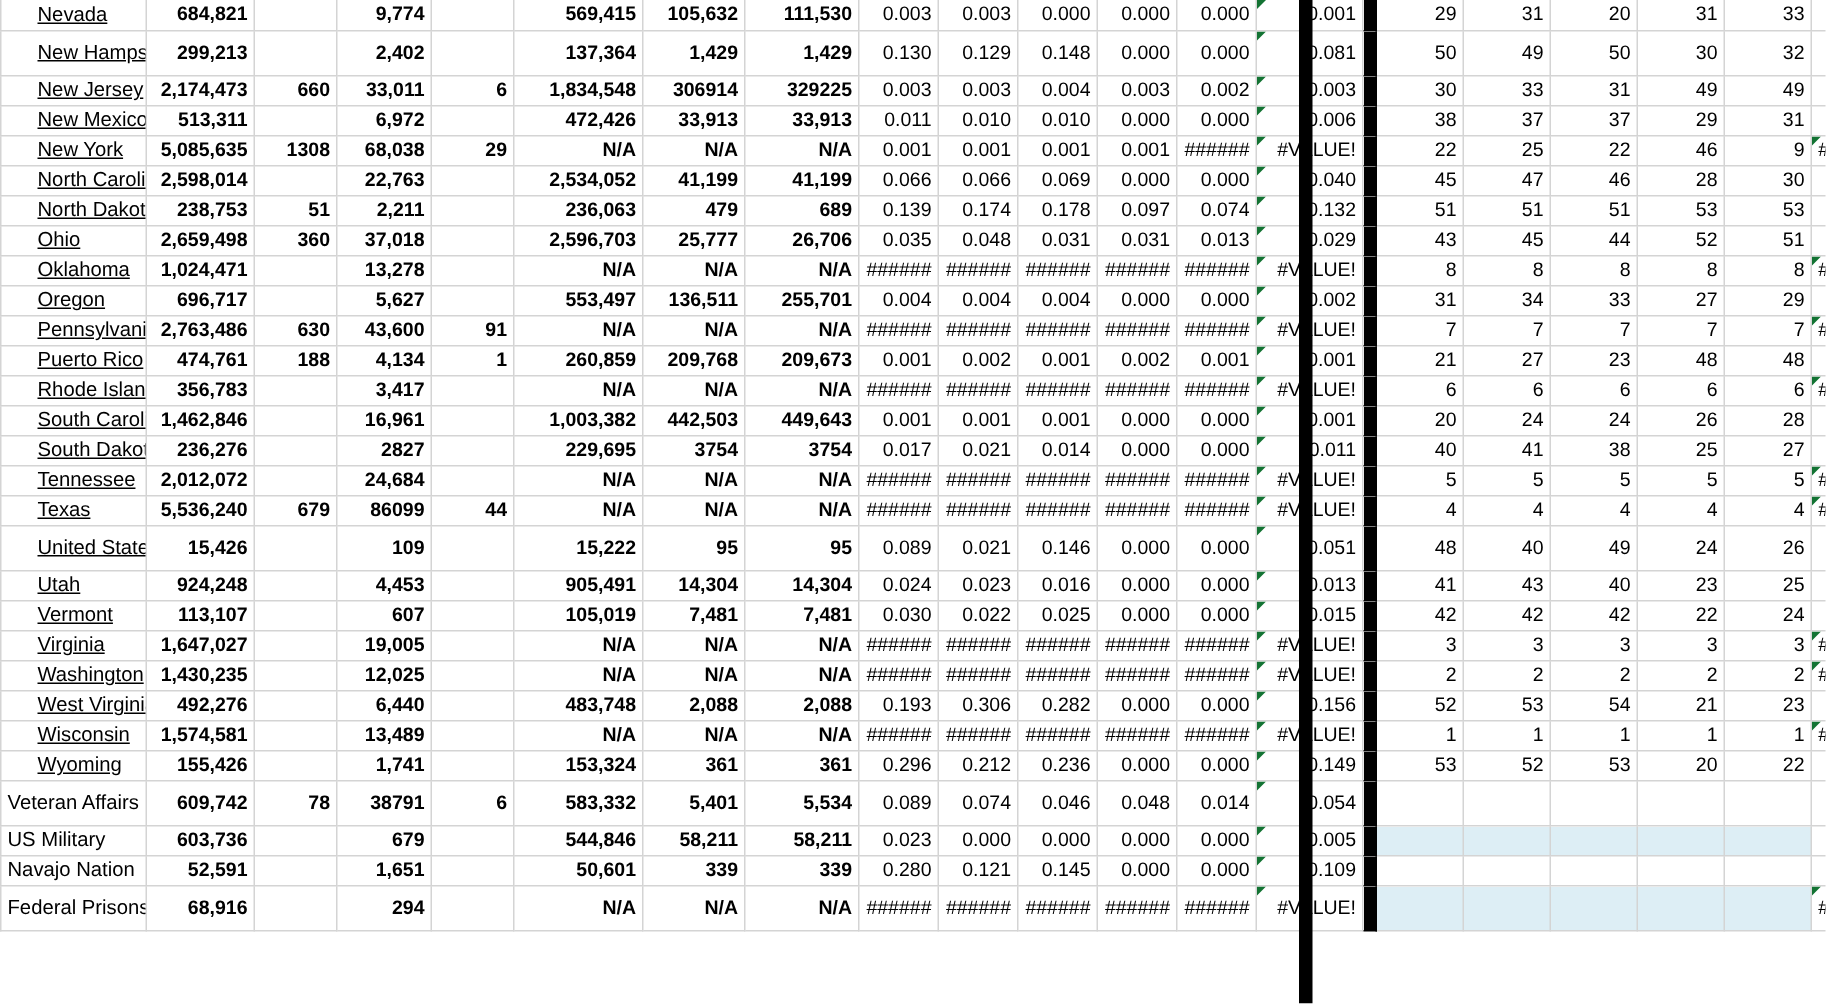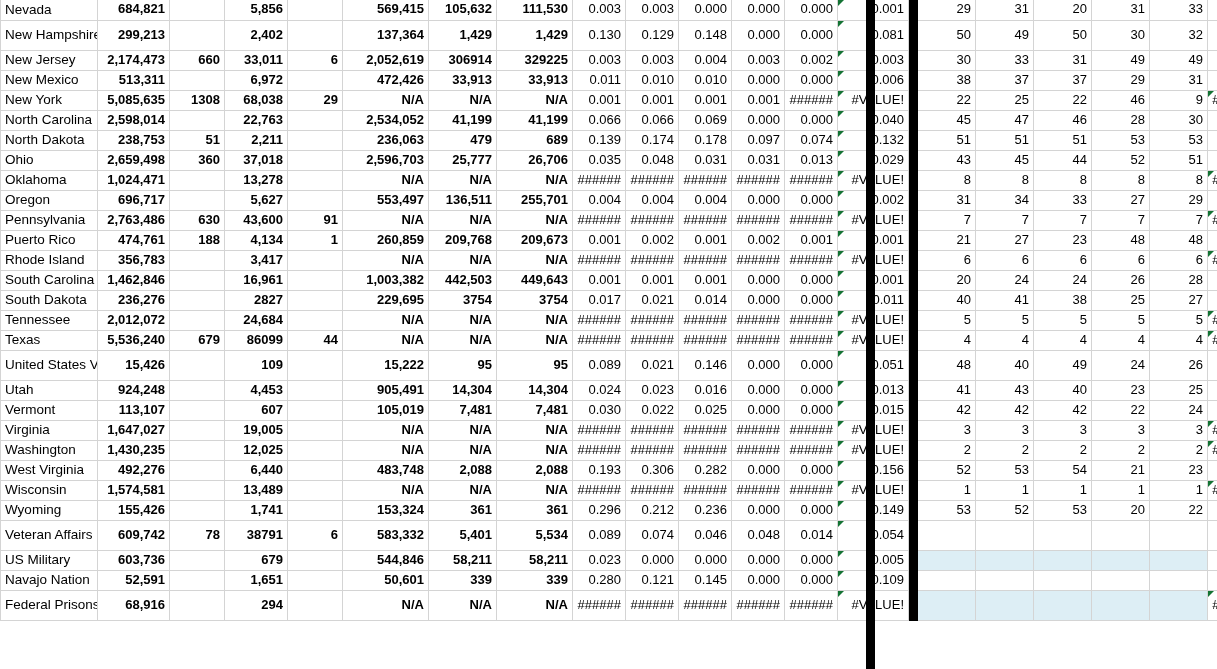--- a/index.html
+++ b/index.html
@@ -40,21 +40,23 @@
   
   td.label {
     text-align: left;
     font-size: 13.5px;
     white-space: normal;
     word-break: break-word;
     line-height: 1.12;
     padding-left: 2px;
   }
   td.label .lk {
+    text-decoration: underline;
     text-underline-offset: 1px;
+    margin-left: 20px;
   }
   td.num {
     text-align: right;
     font-weight: bold;
   }
   td.dec {
     text-align: right;
     font-weight: normal;
   }
   td.rank {
@@ -116,21 +118,21 @@
         <col style="width: 58px;">
         <col style="width: 58px;">
         <col style="width: 58px;">
         <col style="width: 62px;">
       </colgroup>
     <tbody id="tbody">
         <tr>
           <td class="label c0"><span class="lk">Nevada</span></td>
           <td class="num">684,821</td>
           <td class="num"></td>
-          <td class="num">5,856</td>
+          <td class="num">9,774</td>
           <td class="num"></td>
           <td class="num">569,415</td>
           <td class="num">105,632</td>
           <td class="num">111,530</td>
           <td class="dec">0.003</td>
           <td class="dec">0.003</td>
           <td class="dec">0.000</td>
           <td class="dec">0.000</td>
           <td class="dec">0.000</td>
           <td class="dec cmtl">0.001</td>
@@ -164,21 +166,21 @@
           <td class="rank">30</td>
           <td class="rank">32</td>
           <td class="last">0.00</td>
         </tr>
         <tr>
           <td class="label c0"><span class="lk">New Jersey</span></td>
           <td class="num">2,174,473</td>
           <td class="num">660</td>
           <td class="num">33,011</td>
           <td class="num">6</td>
-          <td class="num">2,052,619</td>
+          <td class="num">1,834,548</td>
           <td class="num">306914</td>
           <td class="num">329225</td>
           <td class="dec">0.003</td>
           <td class="dec">0.003</td>
           <td class="dec">0.004</td>
           <td class="dec">0.003</td>
           <td class="dec">0.002</td>
           <td class="dec cmtl">0.003</td>
           <td style="background: rgb(0, 0, 0); border-color: rgb(0, 0, 0);"></td>
           <td class="rank">30</td>

